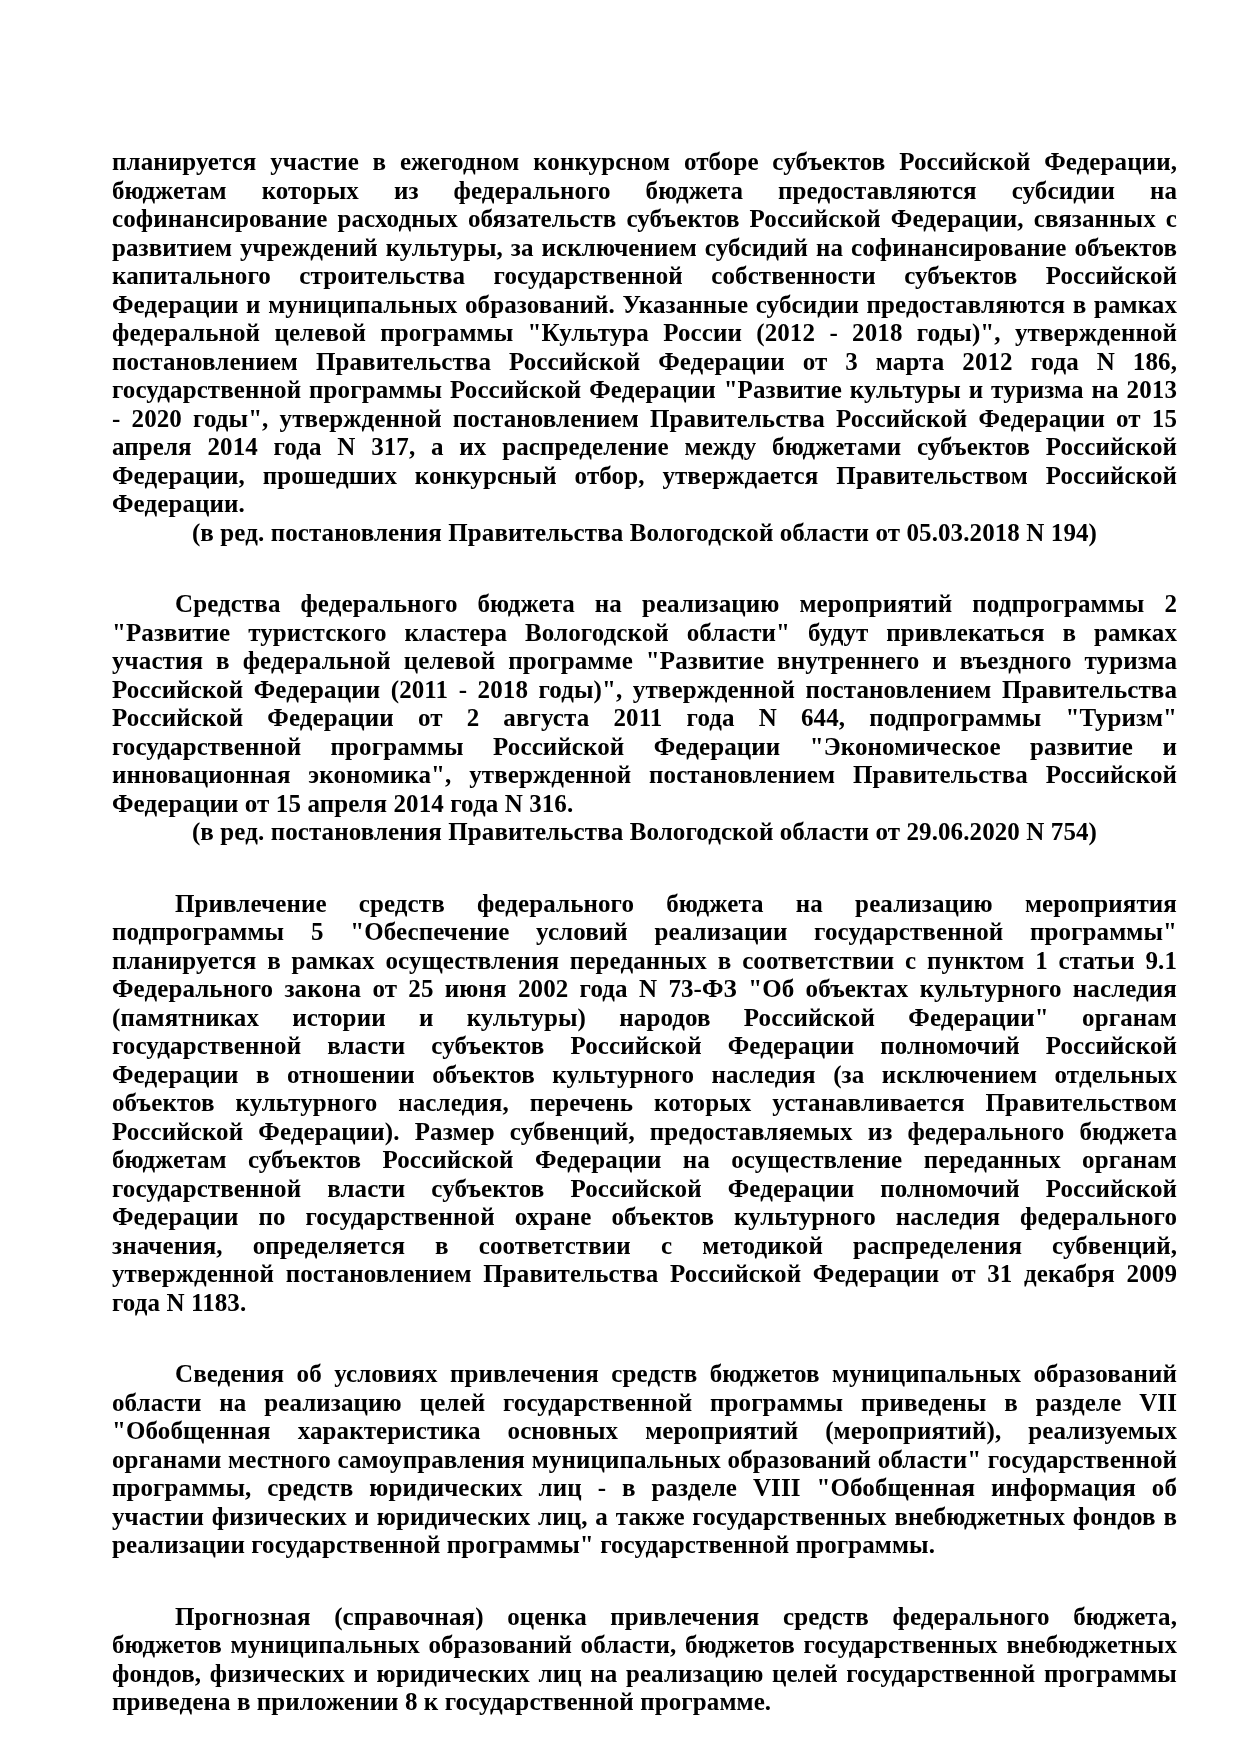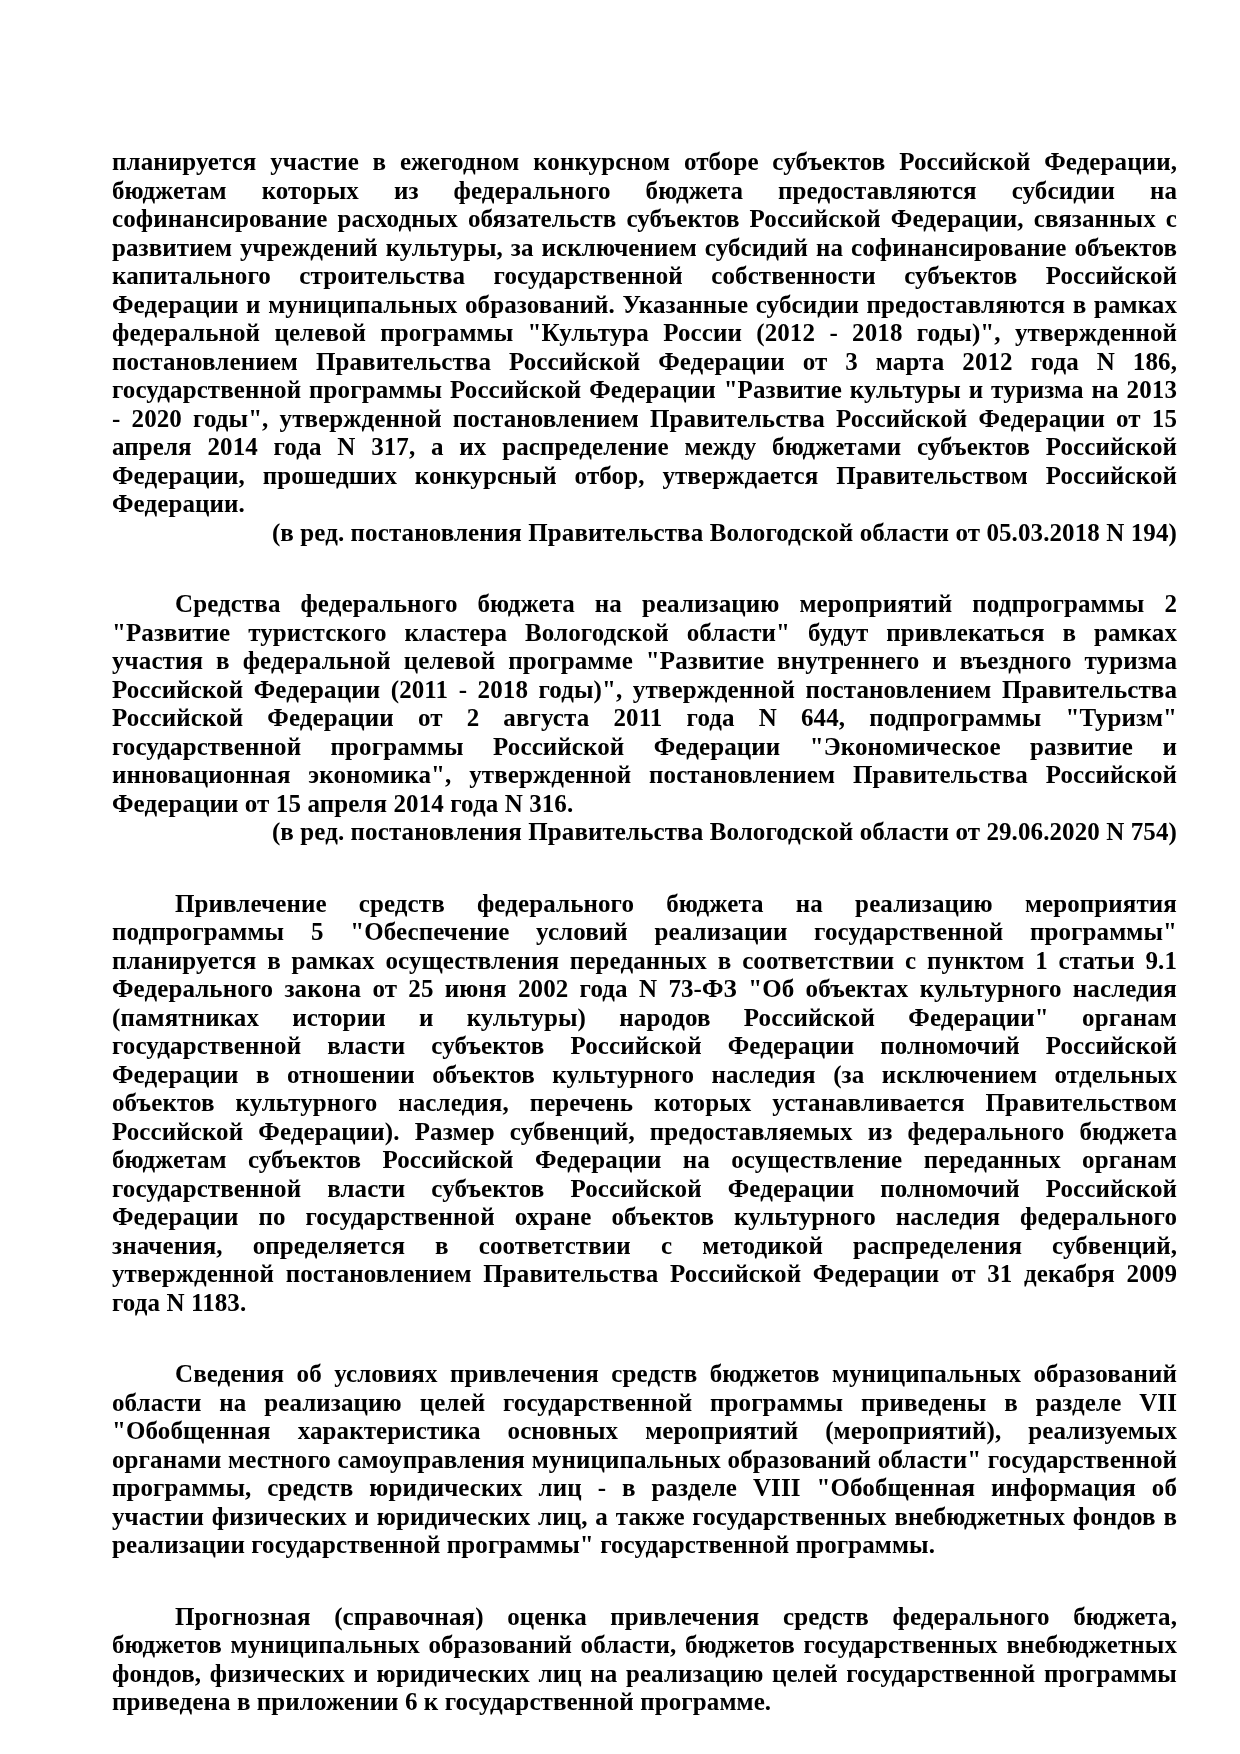--- a/index.html
+++ b/index.html
@@ -34,37 +34,37 @@
     text-justify: inter-word;
   }
   p.para.spaced {
     margin-top: 43px;
   }
   p.para.indent {
     text-indent: 63px;
   }
   p.amendment {
     margin: 0;
-    text-align: right;
+    text-align: center;
   }
 </style>
 </head>
 <body>
 
 <div class="page">
   <div class="doc-body">
 
     <p class="para">планируется участие в ежегодном конкурсном отборе субъектов Российской Федерации, бюджетам которых из федерального бюджета предоставляются субсидии на софинансирование расходных обязательств субъектов Российской Федерации, связанных с развитием учреждений культуры, за исключением субсидий на софинансирование объектов капитального строительства государственной собственности субъектов Российской Федерации и муниципальных образований. Указанные субсидии предоставляются в рамках федеральной целевой программы "Культура России (2012 - 2018 годы)", утвержденной постановлением Правительства Российской Федерации от 3 марта 2012 года N 186, государственной программы Российской Федерации "Развитие культуры и туризма на 2013 - 2020 годы", утвержденной постановлением Правительства Российской Федерации от 15 апреля 2014 года N 317, а их распределение между бюджетами субъектов Российской Федерации, прошедших конкурсный отбор, утверждается Правительством Российской Федерации.</p>
 
     <p class="amendment">(в ред. постановления Правительства Вологодской области от 05.03.2018 N 194)</p>
 
     <p class="para indent spaced">Средства федерального бюджета на реализацию мероприятий подпрограммы 2 "Развитие туристского кластера Вологодской области" будут привлекаться в рамках участия в федеральной целевой программе "Развитие внутреннего и въездного туризма Российской Федерации (2011 - 2018 годы)", утвержденной постановлением Правительства Российской Федерации от 2 августа 2011 года N 644, подпрограммы "Туризм" государственной программы Российской Федерации "Экономическое развитие и инновационная экономика", утвержденной постановлением Правительства Российской Федерации от 15 апреля 2014 года N 316.</p>
 
     <p class="amendment">(в ред. постановления Правительства Вологодской области от 29.06.2020 N 754)</p>
 
     <p class="para indent spaced">Привлечение средств федерального бюджета на реализацию мероприятия подпрограммы 5 "Обеспечение условий реализации государственной программы" планируется в рамках осуществления переданных в соответствии с пунктом 1 статьи 9.1 Федерального закона от 25 июня 2002 года N 73-ФЗ "Об объектах культурного наследия (памятниках истории и культуры) народов Российской Федерации" органам государственной власти субъектов Российской Федерации полномочий Российской Федерации в отношении объектов культурного наследия (за исключением отдельных объектов культурного наследия, перечень которых устанавливается Правительством Российской Федерации). Размер субвенций, предоставляемых из федерального бюджета бюджетам субъектов Российской Федерации на осуществление переданных органам государственной власти субъектов Российской Федерации полномочий Российской Федерации по государственной охране объектов культурного наследия федерального значения, определяется в соответствии с методикой распределения субвенций, утвержденной постановлением Правительства Российской Федерации от 31 декабря 2009 года N 1183.</p>
 
     <p class="para indent spaced">Сведения об условиях привлечения средств бюджетов муниципальных образований области на реализацию целей государственной программы приведены в разделе VII "Обобщенная характеристика основных мероприятий (мероприятий), реализуемых органами местного самоуправления муниципальных образований области" государственной программы, средств юридических лиц - в разделе VIII "Обобщенная информация об участии физических и юридических лиц, а также государственных внебюджетных фондов в реализации государственной программы" государственной программы.</p>
 
-    <p class="para indent spaced">Прогнозная (справочная) оценка привлечения средств федерального бюджета, бюджетов муниципальных образований области, бюджетов государственных внебюджетных фондов, физических и юридических лиц на реализацию целей государственной программы приведена в приложении 6 к государственной программе.</p>
+    <p class="para indent spaced">Прогнозная (справочная) оценка привлечения средств федерального бюджета, бюджетов муниципальных образований области, бюджетов государственных внебюджетных фондов, физических и юридических лиц на реализацию целей государственной программы приведена в приложении 8 к государственной программе.</p>
 
   </div>
 </div>
 
 </body></html>

